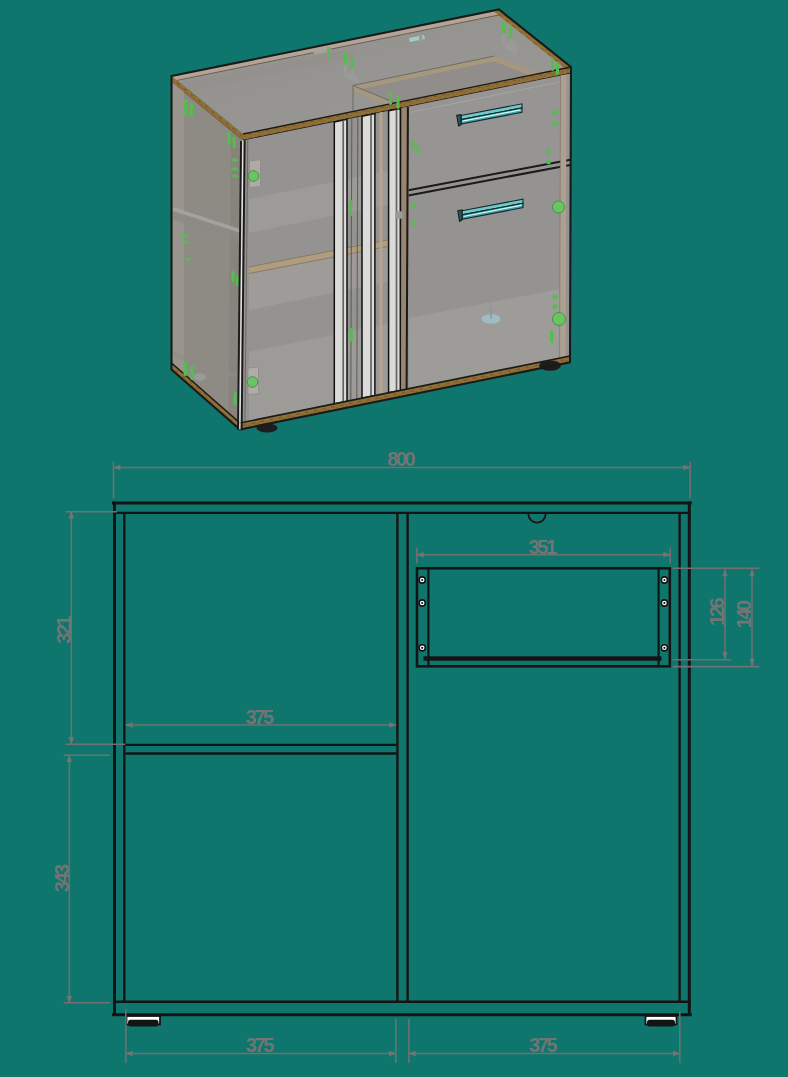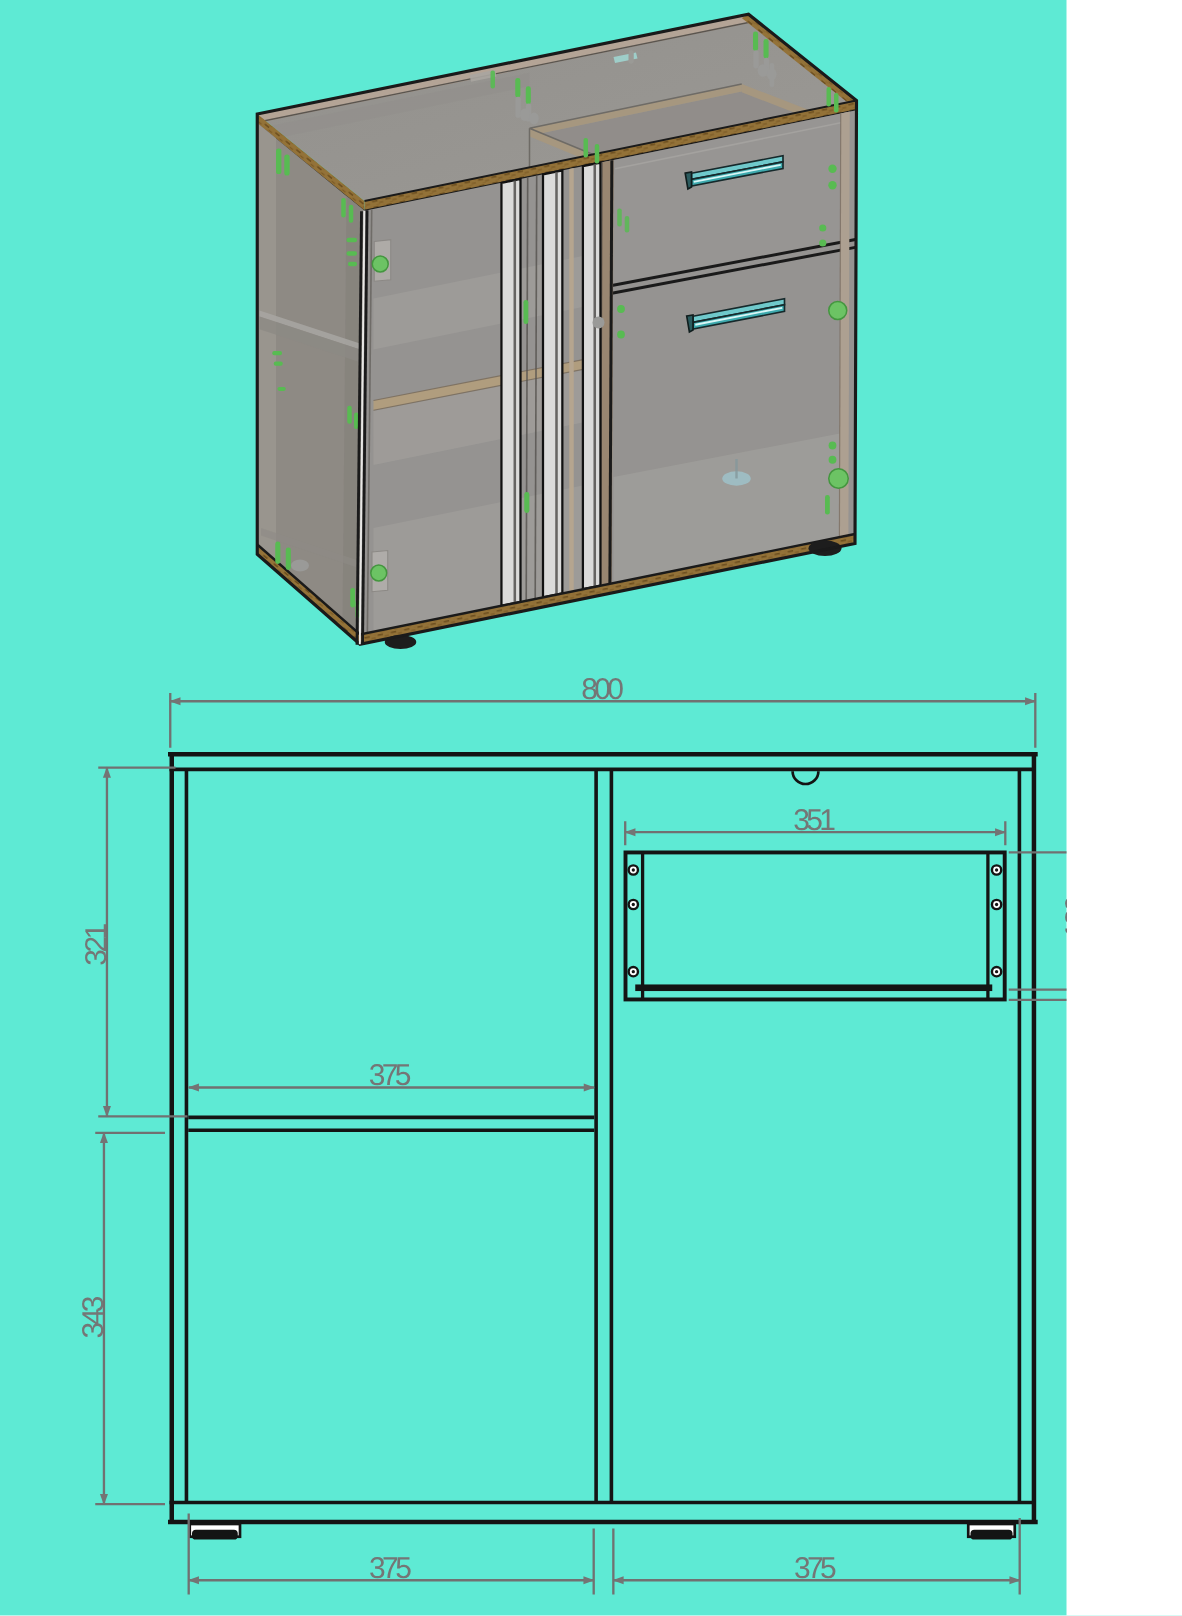--- a/index.html
+++ b/index.html
@@ -1,16 +1,16 @@
 <!DOCTYPE html>
 <html><head>
 <meta charset="utf-8">
 <style>
 html,body{margin:0;padding:0;background:#ffffff;}
-#page{position:relative;width:711px;height:1077px;background:#5eead4;overflow:hidden;}
+#page{position:relative;width:788px;height:1077px;background:#0f766e;overflow:hidden;font-weight:bold;}
 svg{position:absolute;top:0;left:0;}
 text{font-family:"Liberation Sans",sans-serif;fill:#757575;}
 .bk{stroke:#141414;fill:none;}
 .dim{stroke:#717171;stroke-width:1.55;fill:none;}
 </style>
 </head>
 <body>
 <div id="page">
 <svg width="788" height="1077" viewBox="0 0 788 1077">
 <defs>

